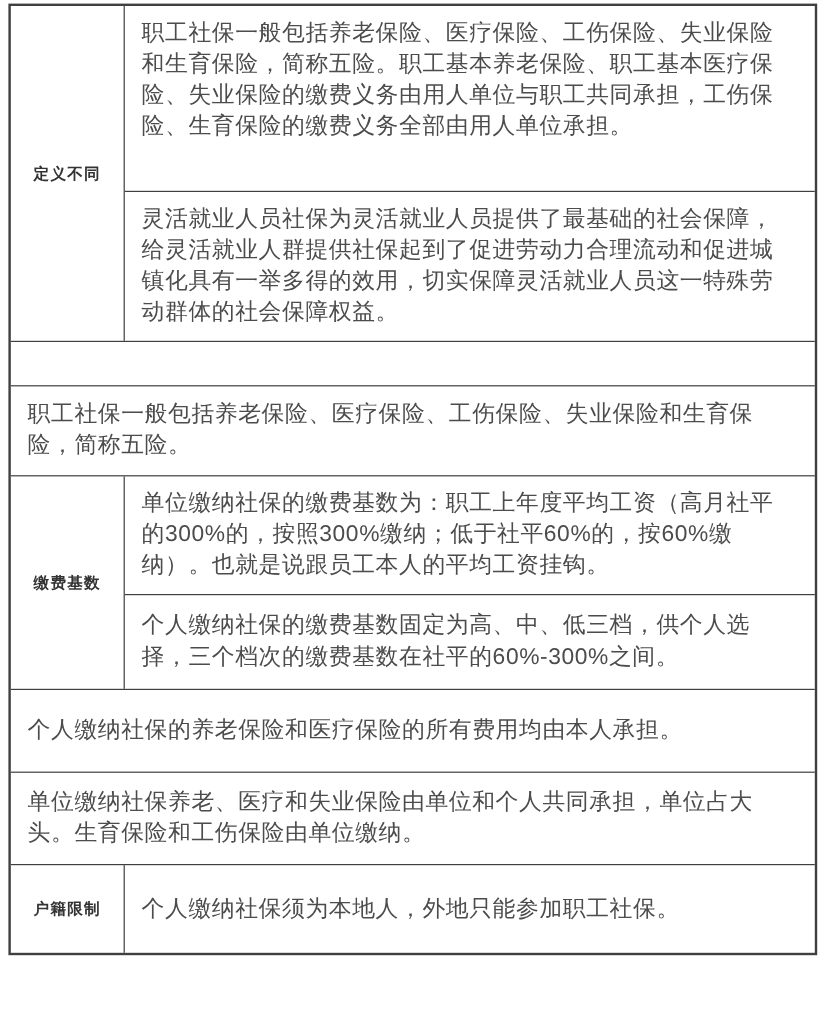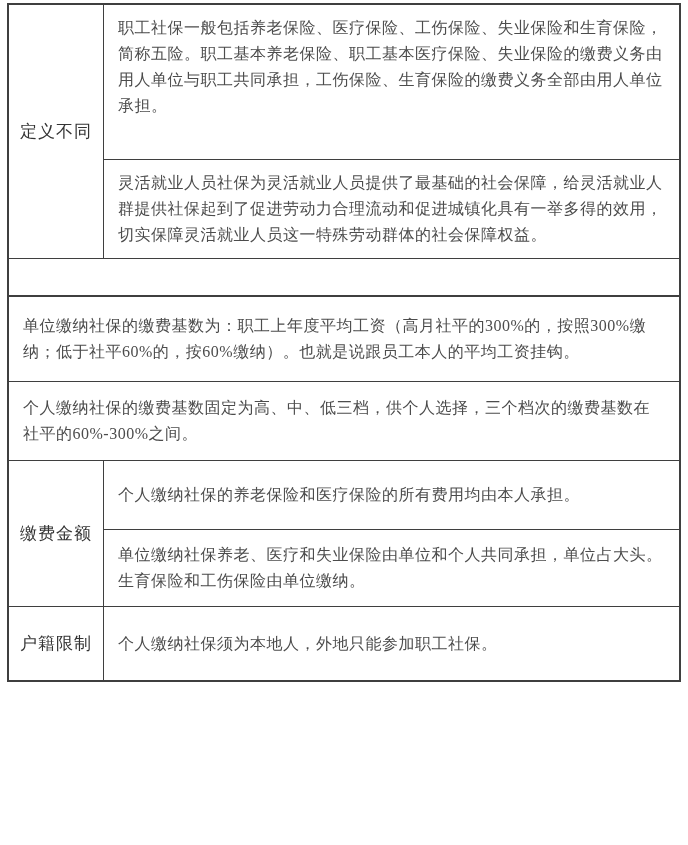--- a/index.html
+++ b/index.html
@@ -44,47 +44,46 @@
   }
   .label-cell{
     width:95px;
     min-width:95px;
     border-right:1px solid var(--border);
     display:flex;
     align-items:center;
     justify-content:center;
   }
   .label-text{
-    font-size:17px;
-    font-weight:normal;
+    font-size:13px;
+    font-weight:bold;
     color:var(--label);
     letter-spacing:1px;
     white-space:nowrap;
   }
   .cells{
     flex:1;
     display:flex;
     flex-direction:column;
   }
   .cell{
     display:flex;
     align-items:center;
     padding:10px 16px 10px 14px;
   }
   .cell + .cell{
     border-top:1px solid var(--border);
   }
   .cell-text{
-    font-size:16px;
+    font-size:19px;
     line-height:26px;
     letter-spacing:0.5px;
     color:var(--text);
     text-align:left;
     word-break:break-all;
-    font-family:Liberation Serif, serif;
   }
   
   [data-row="0"] .cell:first-child{ min-height:105px; }
   [data-row="0"] .cell:last-child{  min-height:88px;margin-top:30px; }
   [data-row="2"] .cell:first-child{ min-height:71px; }
   [data-row="2"] .cell:last-child{  min-height:74px; }
   [data-row="3"] .cell:first-child{ min-height:84px; }
   [data-row="3"] .cell:last-child{  min-height:79px; }
   [data-row="4"] .cell:first-child{ min-height:68px; }
   [data-row="4"] .cell:last-child{  min-height:77px; }
@@ -105,36 +104,39 @@
     <p class="cell-text">职工社保一般包括养老保险、医疗保险、工伤保险、失业保险和生育保险，简称五险。职工基本养老保险、职工基本医疗保险、失业保险的缴费义务由用人单位与职工共同承担，工伤保险、生育保险的缴费义务全部由用人单位承担。</p>
   </div>
           <div class="cell">
     <p class="cell-text">灵活就业人员社保为灵活就业人员提供了最基础的社会保障，给灵活就业人群提供社保起到了促进劳动力合理流动和促进城镇化具有一举多得的效用，切实保障灵活就业人员这一特殊劳动群体的社会保障权益。</p>
   </div>
         </div>
   </div>
       <div class="spacer-row" data-row="1"></div>
       <div class="section" data-row="2">
     <div class="cells">
+          <div class="cell">
+    <p class="cell-text">职工社保一般包括养老保险、医疗保险、工伤保险、失业保险和生育保险，简称五险。</p>
+  </div>
         </div>
   </div>
       <div class="section" data-row="3">
+    <div class="label-cell">
+      <span class="label-text">缴费基数</span>
+    </div>
     <div class="cells">
           <div class="cell">
     <p class="cell-text">单位缴纳社保的缴费基数为：职工上年度平均工资（高月社平的300%的，按照300%缴纳；低于社平60%的，按60%缴纳）。也就是说跟员工本人的平均工资挂钩。</p>
   </div>
           <div class="cell">
     <p class="cell-text">个人缴纳社保的缴费基数固定为高、中、低三档，供个人选择，三个档次的缴费基数在社平的60%-300%之间。</p>
   </div>
         </div>
   </div>
       <div class="section" data-row="4">
-    <div class="label-cell">
-      <span class="label-text">缴费金额</span>
-    </div>
     <div class="cells">
           <div class="cell">
     <p class="cell-text">个人缴纳社保的养老保险和医疗保险的所有费用均由本人承担。</p>
   </div>
           <div class="cell">
     <p class="cell-text">单位缴纳社保养老、医疗和失业保险由单位和个人共同承担，单位占大头。生育保险和工伤保险由单位缴纳。</p>
   </div>
         </div>
   </div>
       <div class="section" data-row="5">

